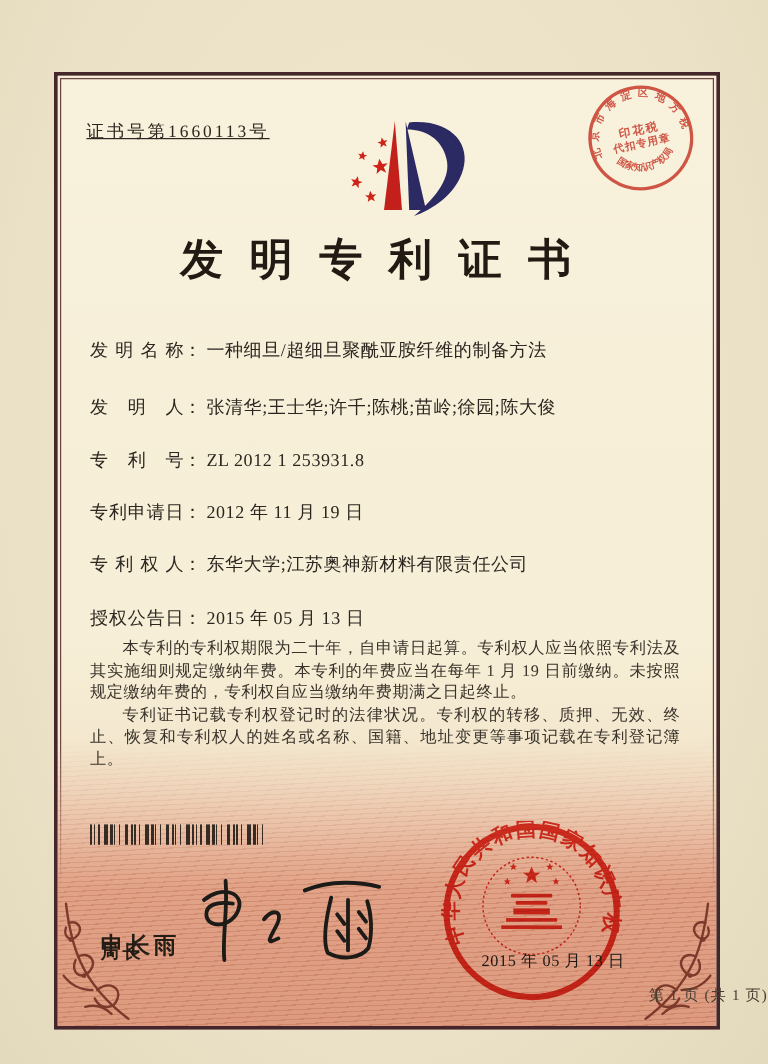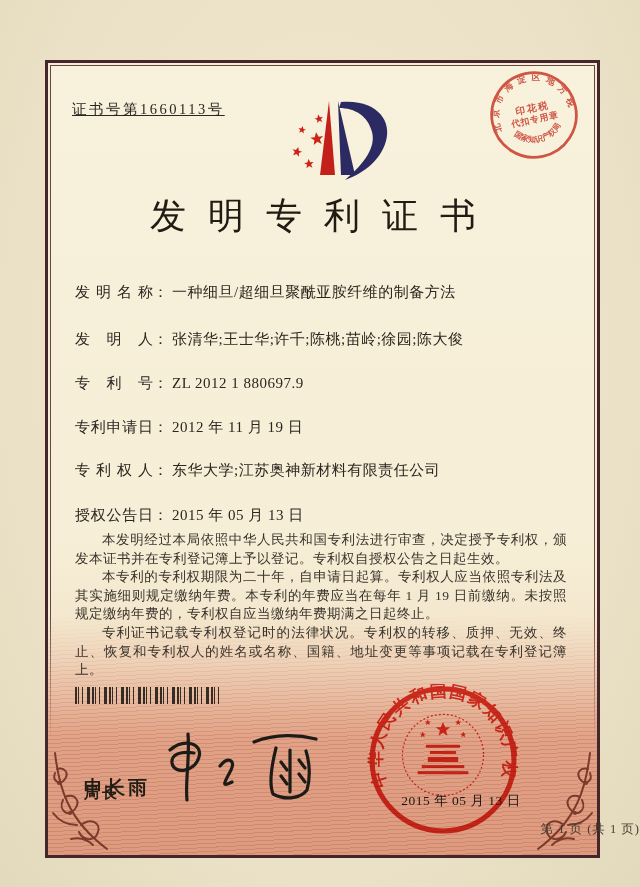--- a/index.html
+++ b/index.html
@@ -25,21 +25,21 @@
       repeating-linear-gradient(177deg, rgba(150,60,30,0.20) 0 1px, rgba(0,0,0,0) 1px 4px),
       linear-gradient(180deg,#eec5ad 0%,#e2a489 40%,#dd9a7f 100%);
     -webkit-mask-image:linear-gradient(180deg, transparent 0%, rgba(0,0,0,.55) 25%, #000 52%);
     mask-image:linear-gradient(180deg, transparent 0%, rgba(0,0,0,.55) 25%, #000 52%);
   }
   
   .cert-number{position:absolute;left:72px;top:100px;font-size:14.5px;letter-spacing:2.5px;color:#2b2620;text-decoration:underline;}
   .logo{position:absolute;left:289px;top:95px;width:106px;height:92px;}
   .title{
     position:absolute;left:0;right:14px;top:192px;margin:0;text-align:center;
-    font-size:36px;font-weight:400;color:#211b13;letter-spacing:22px;padding-left:22px;
+    font-size:36px;font-weight:700;color:#211b13;letter-spacing:22px;padding-left:22px;
   }
   .field{position:absolute;left:75px;width:500px;font-size:15px;color:#2b2620;white-space:nowrap;}
   .f0{top:283px}.f1{top:330px}.f2{top:374px}.f3{top:418px}.f4{top:461px}.f5{top:506px}
   .flabel{display:inline-block;width:78px;text-align:justify;text-align-last:justify;vertical-align:top;}
   .colon{display:inline-block;margin-right:4px;}
   .fvalue{letter-spacing:.5px;}
   .body-text{
     position:absolute;left:75px;top:531px;width:492px;
     font-size:13.5px;line-height:18.6px;letter-spacing:.5px;color:#3a332b;
     text-align:justify;
@@ -126,34 +126,33 @@
 
   <h1 class="title">发明专利证书</h1>
 
   <div class="field f0">
     <span class="flabel">发明名称</span><span class="colon">：</span><span class="fvalue">一种细旦/超细旦聚酰亚胺纤维的制备方法</span>
   </div>
   <div class="field f1">
     <span class="flabel">发明人</span><span class="colon">：</span><span class="fvalue">张清华;王士华;许千;陈桃;苗岭;徐园;陈大俊</span>
   </div>
   <div class="field f2">
-    <span class="flabel">专利号</span><span class="colon">：</span><span class="fvalue">ZL 2012 1 880697.9</span>
+    <span class="flabel">专利号</span><span class="colon">：</span><span class="fvalue">ZL 2012 1 253931.8</span>
   </div>
   <div class="field f3">
     <span class="flabel">专利申请日</span><span class="colon">：</span><span class="fvalue">2012 年 11 月 19 日</span>
   </div>
   <div class="field f4">
     <span class="flabel">专利权人</span><span class="colon">：</span><span class="fvalue">东华大学;江苏奥神新材料有限责任公司</span>
   </div>
   <div class="field f5">
     <span class="flabel">授权公告日</span><span class="colon">：</span><span class="fvalue">2015 年 05 月 13 日</span>
   </div>
 
   <div class="body-text">
-    <p>本发明经过本局依照中华人民共和国专利法进行审查，决定授予专利权，颁发本证书并在专利登记簿上予以登记。专利权自授权公告之日起生效。</p>
     <p>本专利的专利权期限为二十年，自申请日起算。专利权人应当依照专利法及其实施细则规定缴纳年费。本专利的年费应当在每年 1 月 19 日前缴纳。未按照规定缴纳年费的，专利权自应当缴纳年费期满之日起终止。</p>
     <p>专利证书记载专利权登记时的法律状况。专利权的转移、质押、无效、终止、恢复和专利权人的姓名或名称、国籍、地址变更等事项记载在专利登记簿上。</p>
   </div>
 
   <div class="barcode"></div>
 
   <div class="director-label">局长</div>
   <div class="director-name">申长雨</div>
 
   <svg class="signature" viewBox="0 0 178 84">

